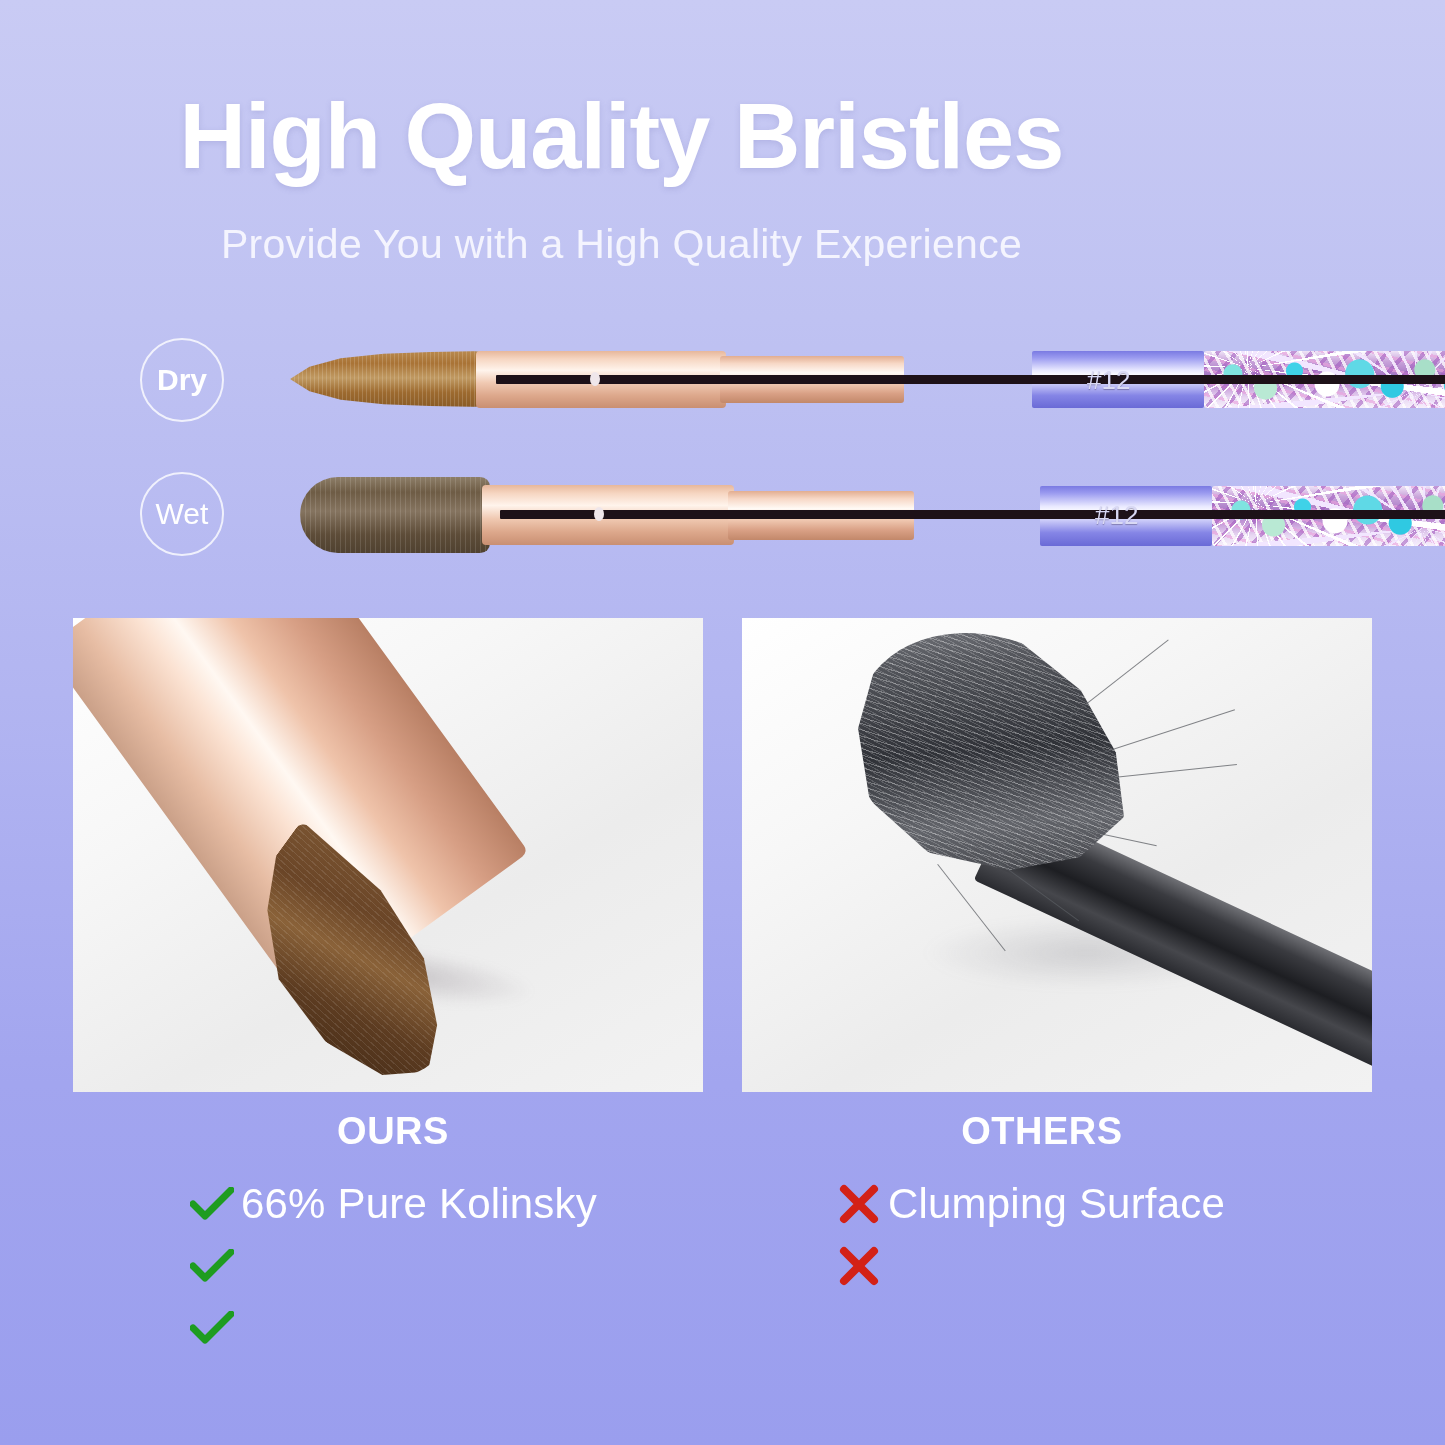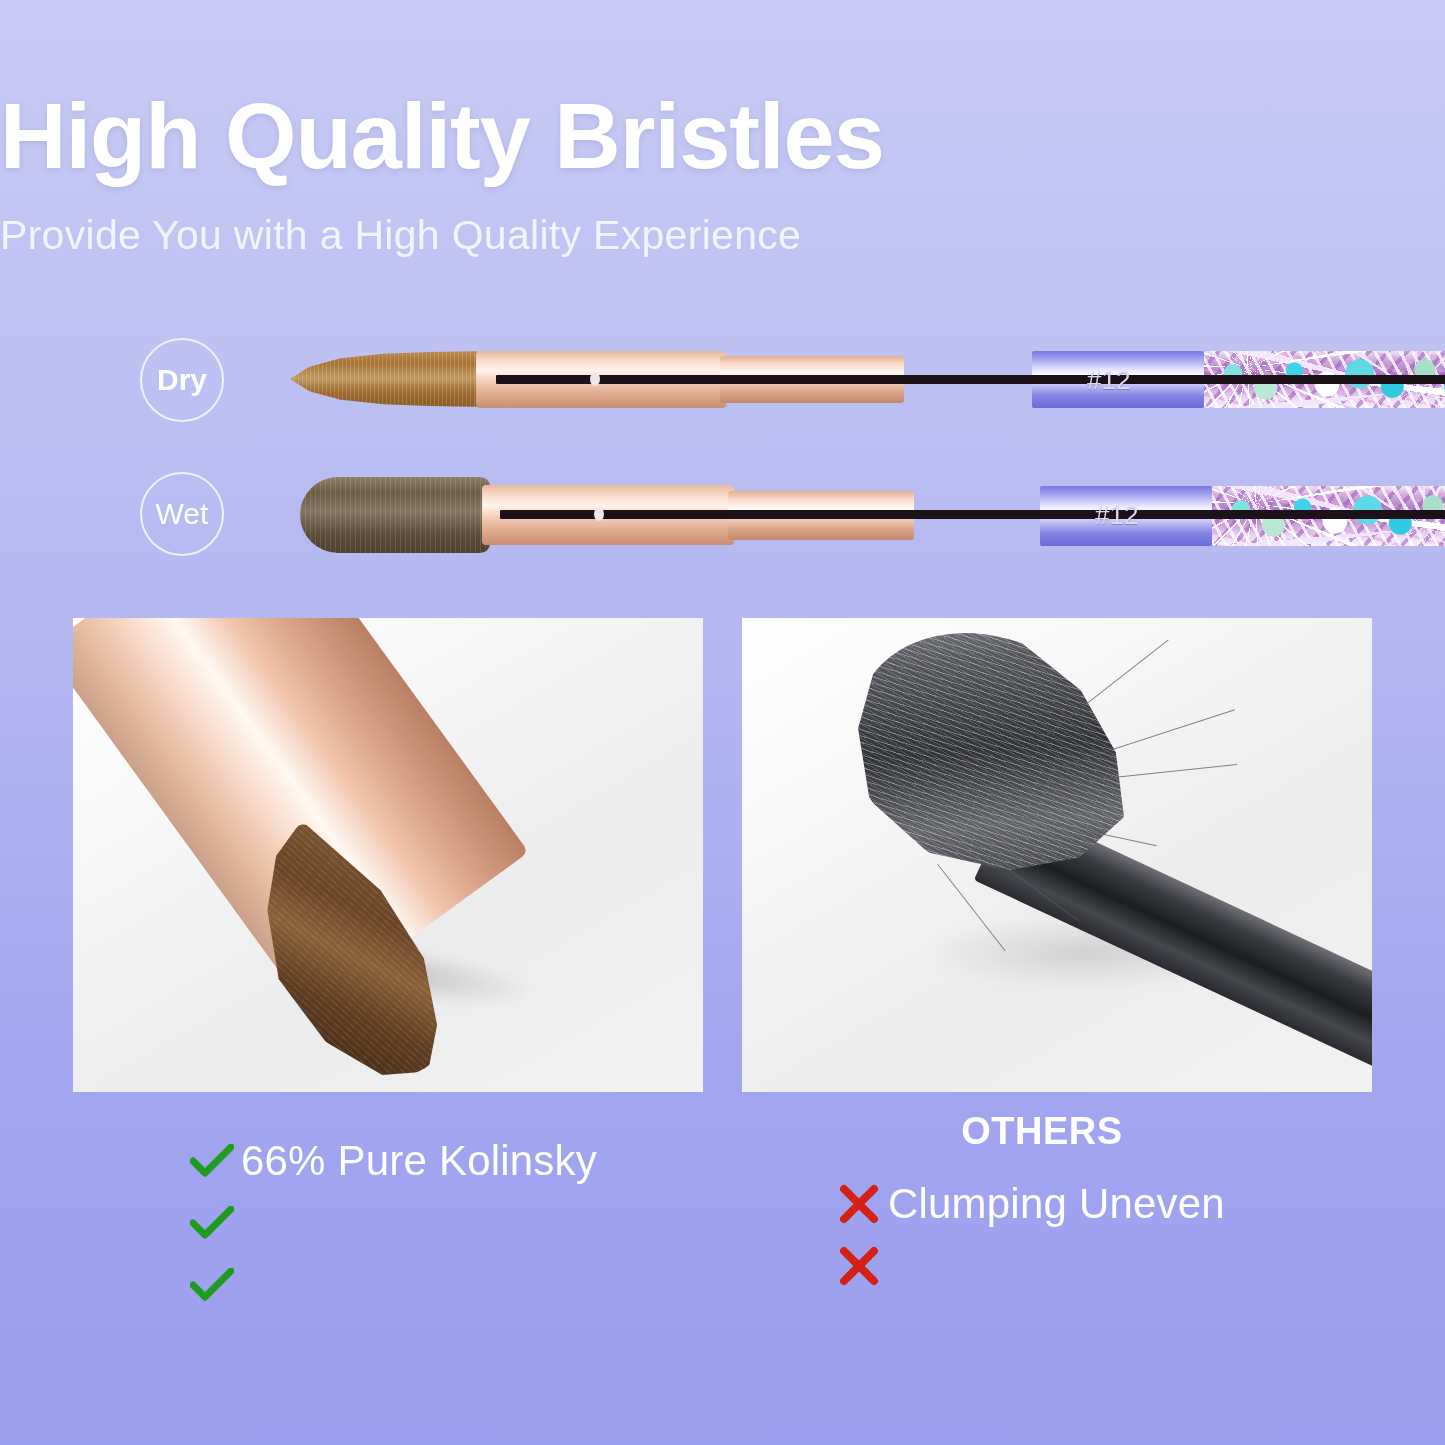--- a/index.html
+++ b/index.html
@@ -4,29 +4,29 @@
 <style>
   html,body{margin:0;padding:0;}
   body{
     width:1445px;height:1445px;
     font-family:"Liberation Sans", sans-serif;
     background:linear-gradient(180deg,#c9cbf4 0%,#bfc2f2 22%,#b2b5f1 48%,#a2a5ef 75%,#9a9eee 100%);
     overflow:hidden;position:relative;
   }
 
   
-  .hdr{position:absolute;left:0;top:0;width:1243px;text-align:left;}
+  .hdr{position:absolute;left:0;top:0;width:1243px;text-align:center;}
   .title{
     margin:0;padding-top:90px;
     font-size:92px;line-height:1.0;font-weight:700;
     color:#ffffff;letter-spacing:-1px;
     text-shadow:0 2px 6px rgba(90,90,160,.18);
   }
   .subtitle{
-    margin:0;padding-top:30px;
+    margin:9px;padding-top:30px;
     font-size:41px;font-weight:400;color:#f4f4fe;letter-spacing:.3px;
   }
 
   
   .brush-row{position:absolute;left:0;width:1445px;height:120px;}
   .brush-row.dry{top:320px;}
   .brush-row.wet{top:455px;}
 
   .badge{
     position:absolute;left:140px;top:2px;
@@ -282,20 +282,21 @@
     <div class="oth-stray" style="left:232px;top:226px;width:130px;transform:rotate(36deg);"></div>
     <div class="oth-stray" style="left:286px;top:168px;width:210px;transform:rotate(-6deg);"></div>
     <div class="oth-stray" style="left:196px;top:246px;width:110px;transform:rotate(52deg);"></div>
   </div>
 
 </div>
 
 <div class="cols">
 
   <div class="col ours">
+    <div class="col-head">OURS</div>
     <ul class="feat-list">
       <li class="feat">
         <span class="mark">
           <svg width="44" height="34" viewBox="0 0 44 34">
               <path d="M3 17 L15 29 L41 3" fill="none" stroke="#1e9c20" stroke-width="7" stroke-linecap="round" stroke-linejoin="round"></path>
             </svg>
         </span>
         <span class="feat-text">66% Pure Kolinsky</span>
       </li>
       <li class="feat">
@@ -317,21 +318,21 @@
 
   <div class="col others">
     <div class="col-head">OTHERS</div>
     <ul class="feat-list">
       <li class="feat">
         <span class="mark">
           <svg width="40" height="40" viewBox="0 0 40 40">
               <path d="M5 5 L35 35 M35 5 L5 35" fill="none" stroke="#d32116" stroke-width="8" stroke-linecap="round"></path>
             </svg>
         </span>
-        <span class="feat-text">Clumping Uneven</span>
+        <span class="feat-text">Clumping Surface</span>
       </li>
       <li class="feat">
         <span class="mark">
           <svg width="40" height="40" viewBox="0 0 40 40">
               <path d="M5 5 L35 35 M35 5 L5 35" fill="none" stroke="#d32116" stroke-width="8" stroke-linecap="round"></path>
             </svg>
         </span>
       </li>
     </ul>
   </div>

